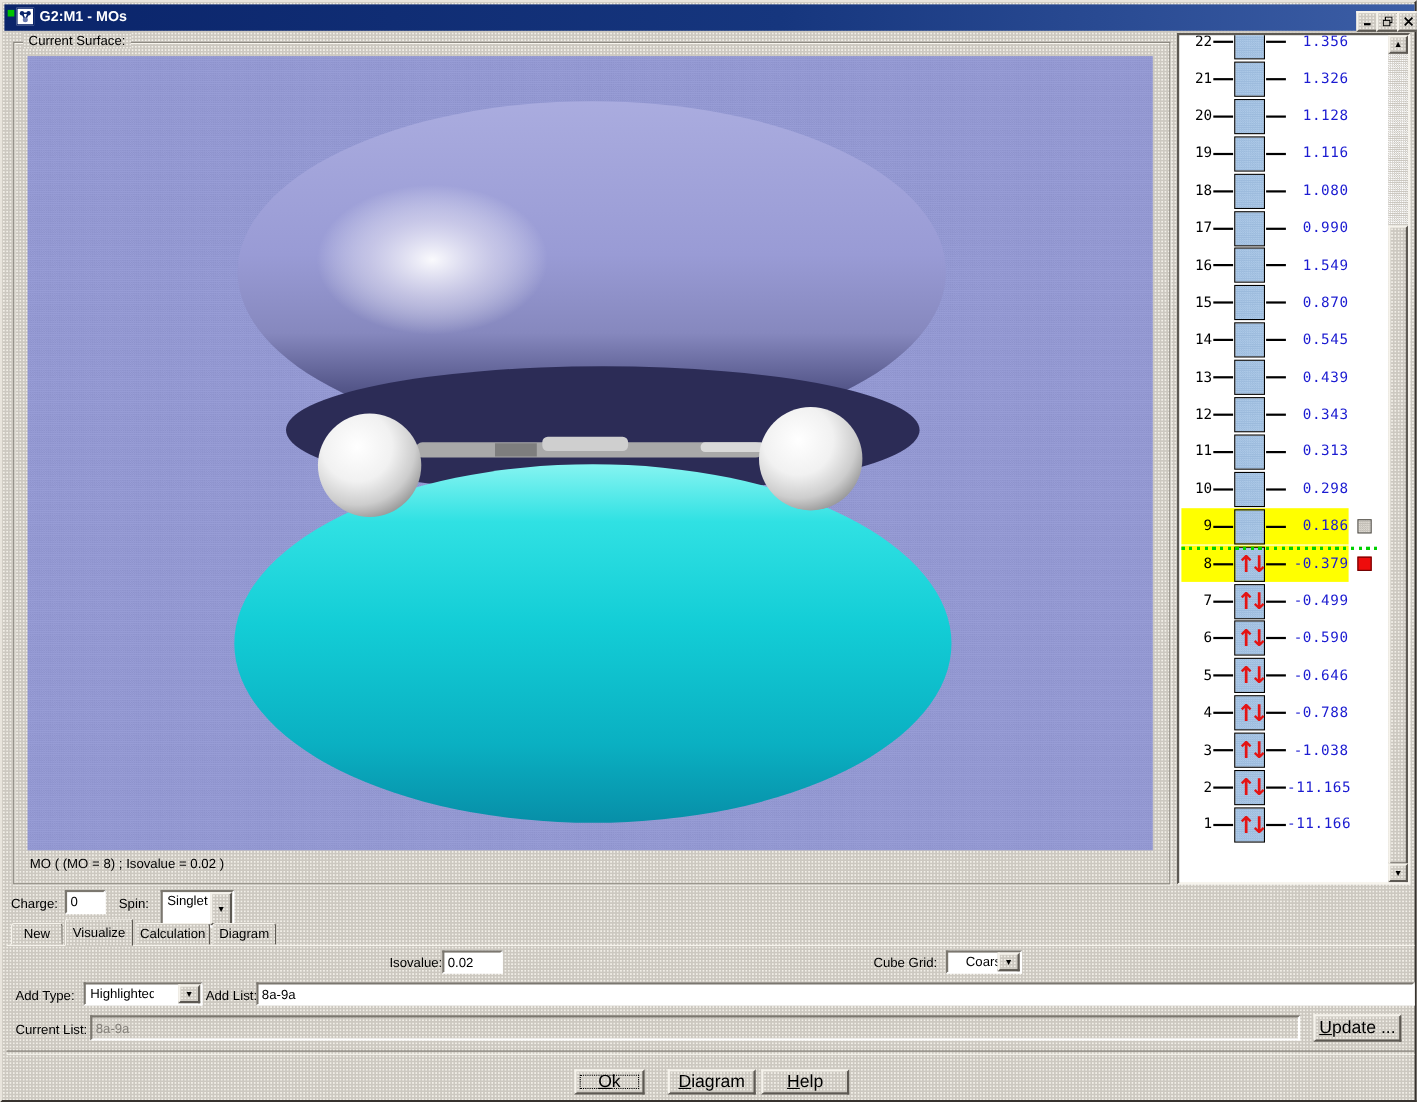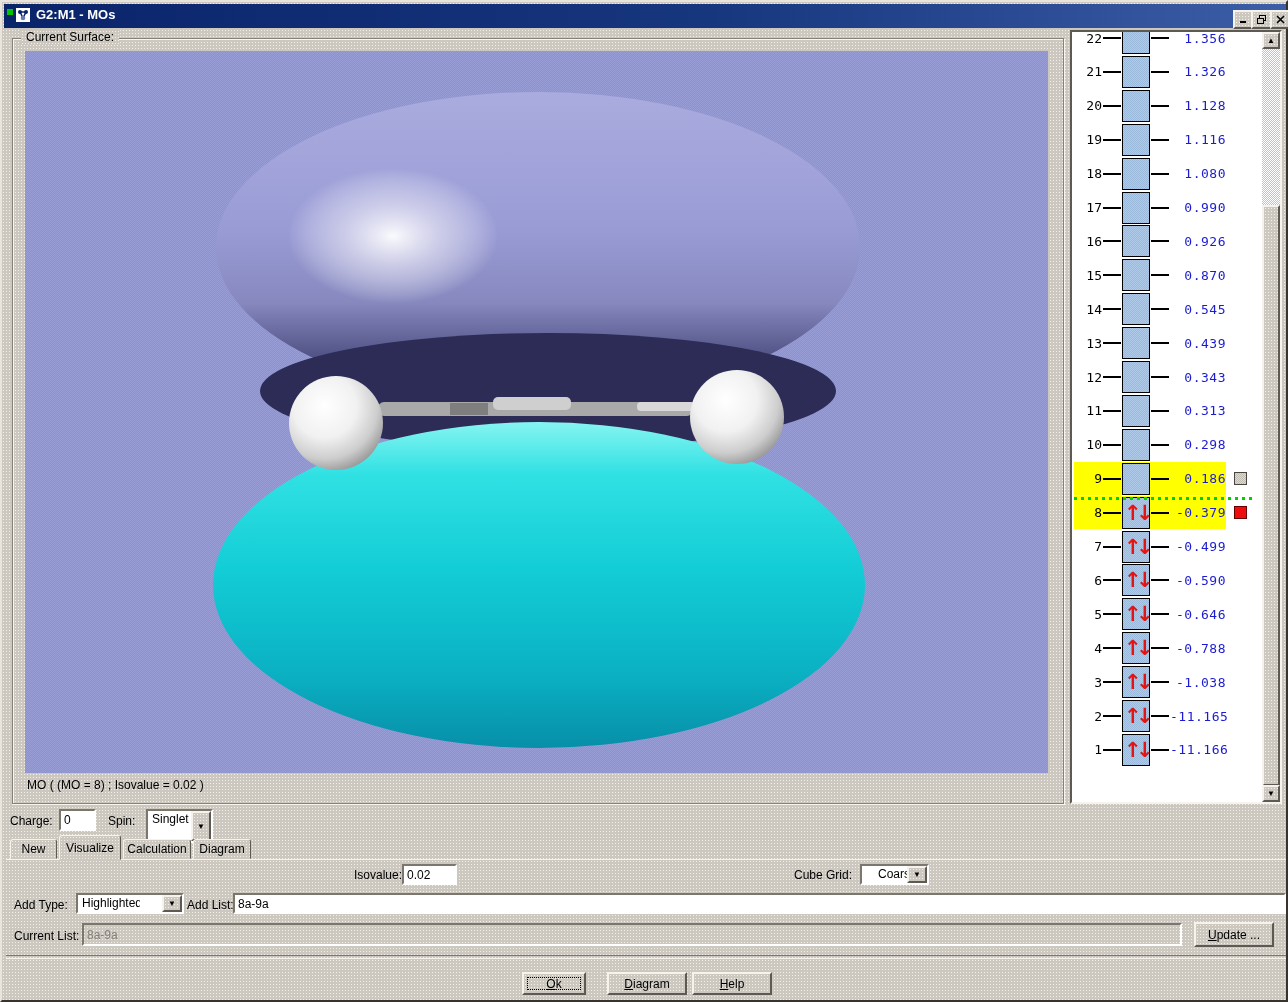--- a/index.html
+++ b/index.html
@@ -83,21 +83,21 @@
   .combo-btn{width:16px;display:flex;align-items:center;justify-content:center;font-size:8px;color:#000;flex:none;}
 
   .tab{position:absolute;top:837px;height:20px;box-sizing:border-box;
     border:1px solid;border-color:#f6f3ec #5d5953 rgba(0,0,0,0) #f6f3ec;
     border-radius:3px 3px 0 0;display:flex;align-items:center;justify-content:center;
     font-size:12px;color:#000;}
   .tab.selected{top:833px;height:25px;z-index:3;font-size:12px;}
   .tabs-edge{position:absolute;left:4px;top:857px;width:1280px;height:1px;background:#f6f3ec;z-index:1;}
 
   .btn{position:absolute;box-sizing:border-box;display:flex;align-items:center;justify-content:center;
-    font-size:12px;color:#000;}
+    font-size:16px;color:#000;}
   .btn .bl::first-letter{text-decoration:underline;}
   .btn.focused::after{content:"";position:absolute;inset:3px;border:1px dotted #000;}
   .groove{position:absolute;left:4px;top:953px;width:1280px;height:2px;
     border-top:1px solid #7b776f;border-bottom:1px solid #f6f3ec;}
 </style>
 </head>
 <body>
 
 <div class="window">
 
@@ -227,21 +227,21 @@
           <span class="mo-line"></span>
           <span class="mo-box"></span>
           <span class="mo-line"></span>
           <span class="mo-energy">0.990</span>
         </div>
         <div class="mo-row" style="top: 192.9px;">
           <span class="mo-num">16</span>
           <span class="mo-line"></span>
           <span class="mo-box"></span>
           <span class="mo-line"></span>
-          <span class="mo-energy">0.926</span>
+          <span class="mo-energy">1.549</span>
         </div>
         <div class="mo-row" style="top: 226.8px;">
           <span class="mo-num">15</span>
           <span class="mo-line"></span>
           <span class="mo-box"></span>
           <span class="mo-line"></span>
           <span class="mo-energy">0.870</span>
         </div>
         <div class="mo-row" style="top: 260.7px;">
           <span class="mo-num">14</span>

